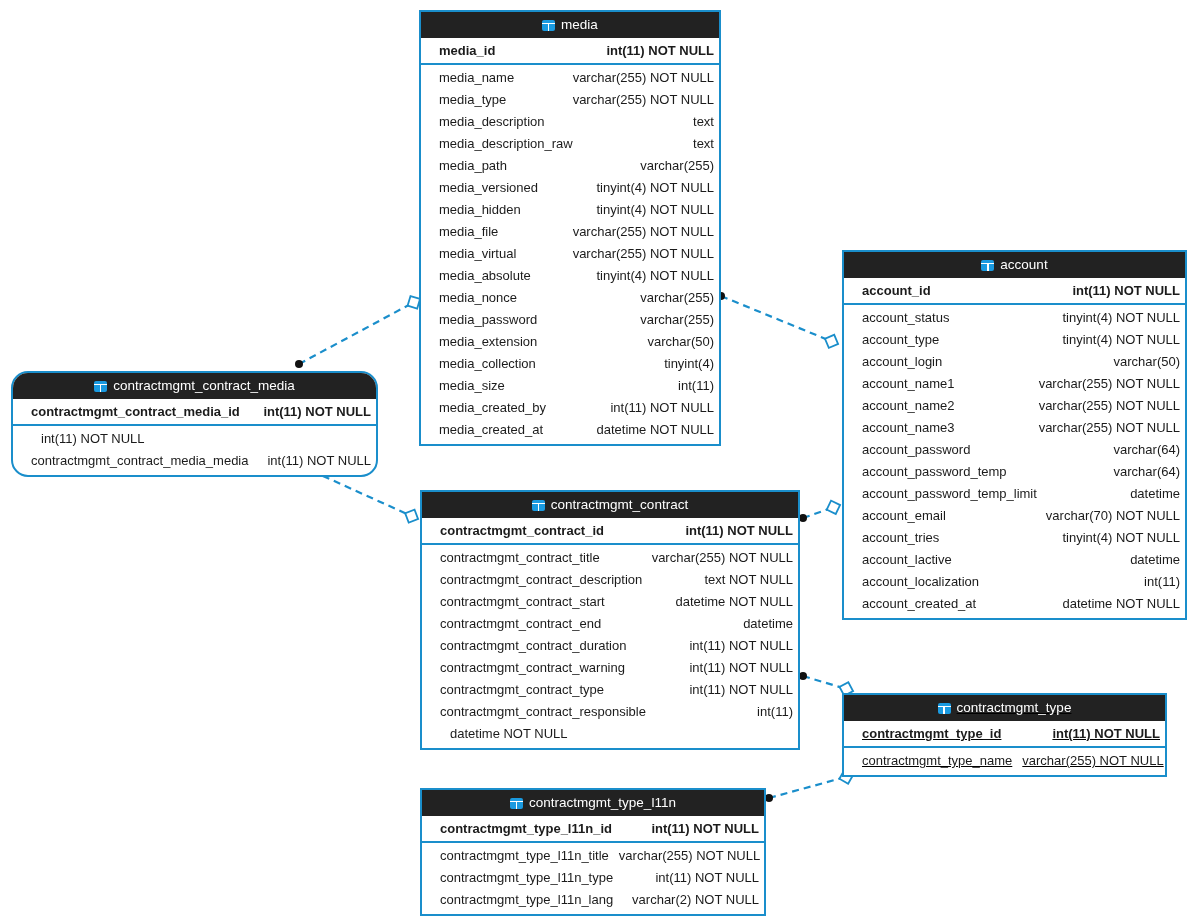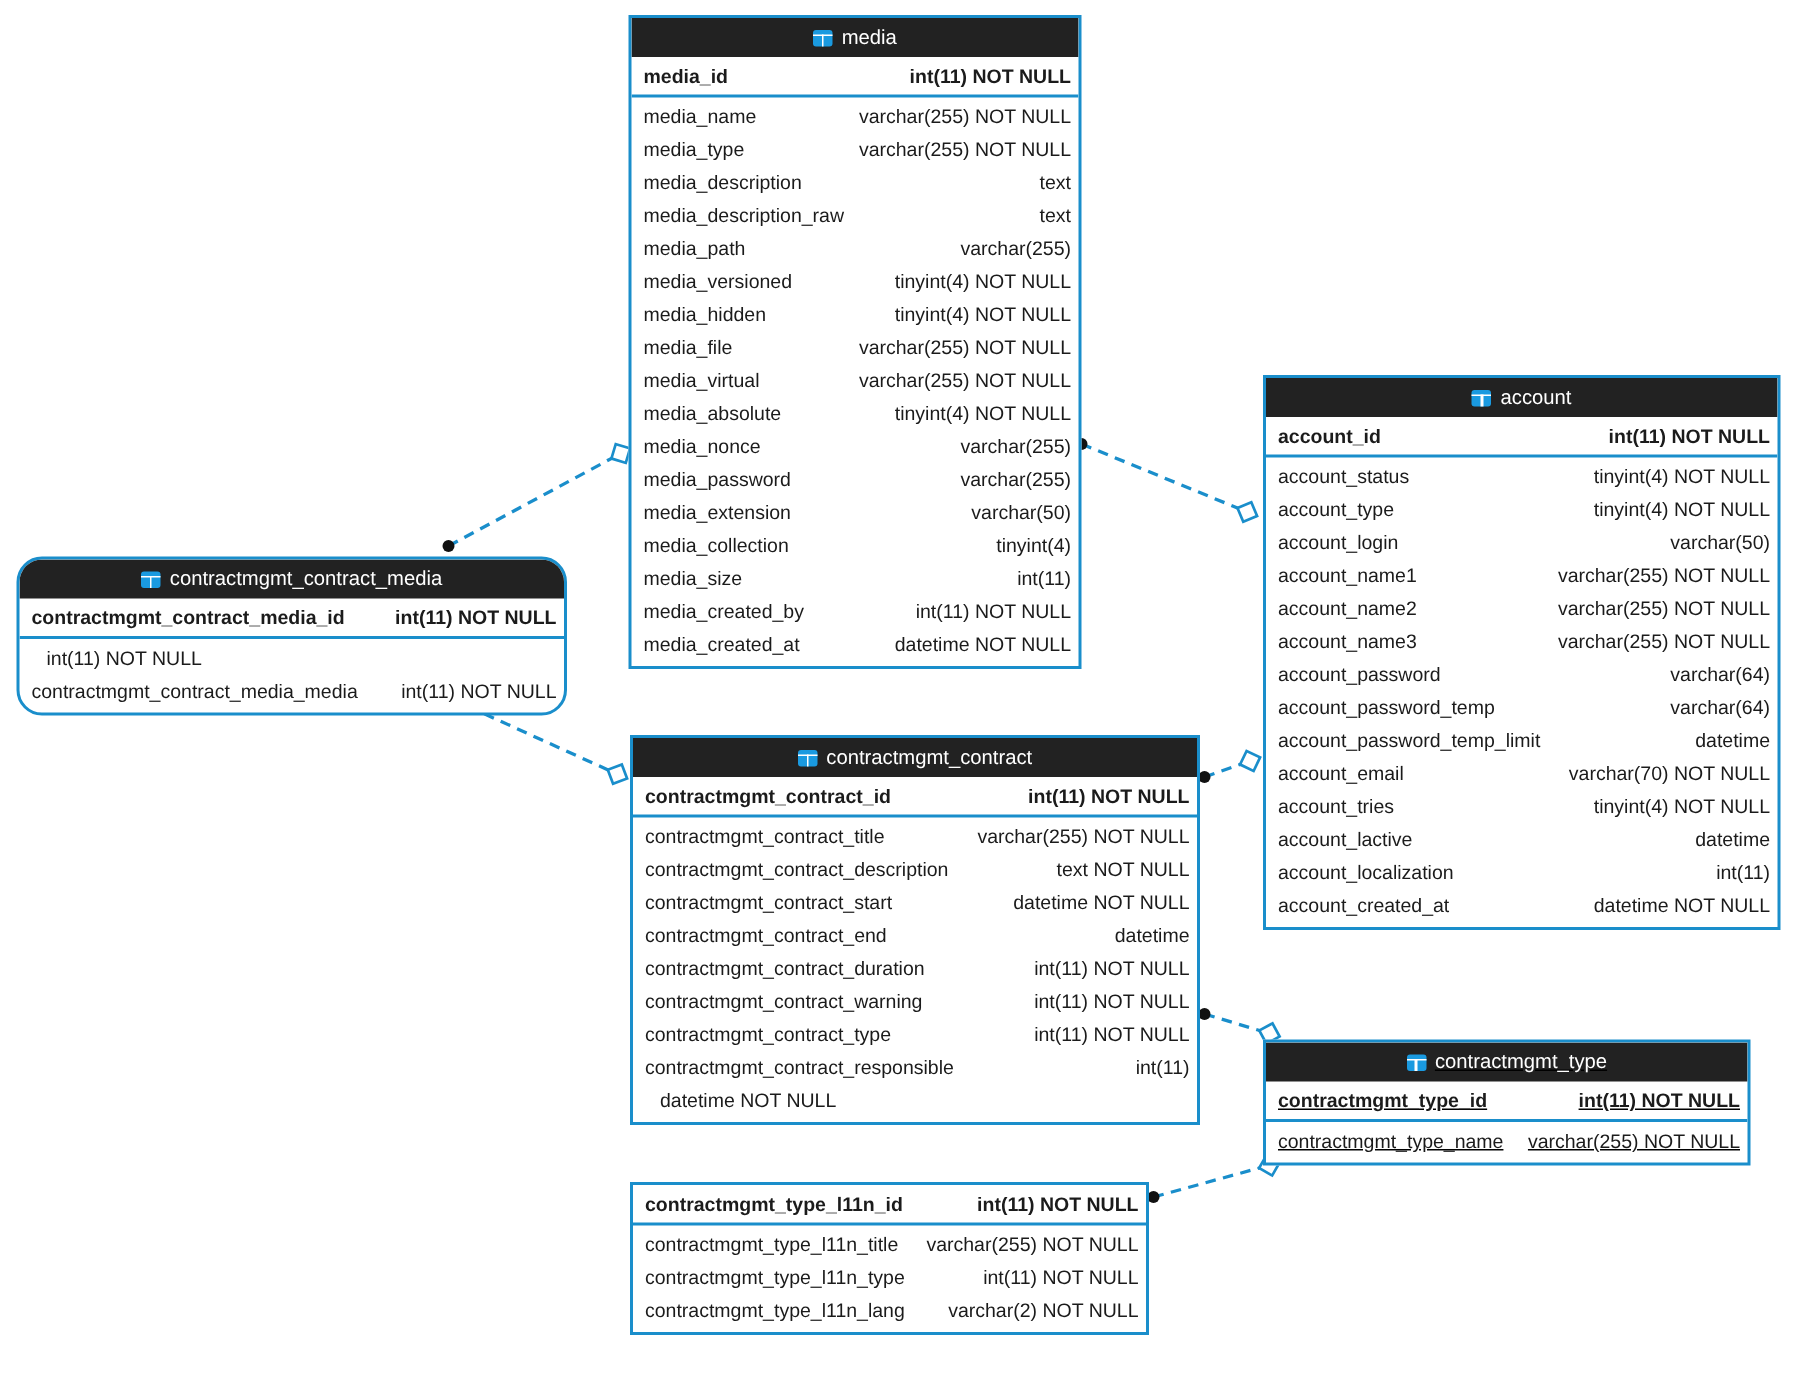--- a/index.html
+++ b/index.html
@@ -53,21 +53,21 @@
     border-bottom:2px solid #1a8ecb;
   }
   .row{
     display:flex;
     align-items:baseline;
     justify-content:space-between;
     font-size:13px;
     color:#1b1b1b;
     height:22px;
     line-height:22px;
-    padding:0 5px 0 8px;
+    padding:0 5px 0 18px;
     white-space:nowrap;
     box-sizing:border-box;
   }
   .row.pk{font-weight:bold;}
   .row .cname{text-align:left;}
   .row .ctype{text-align:center;padding-left:10px;}
   .ent-body{padding:2px 0 3px 0;}
   .ent-pk .row{height:25px;line-height:25px;}
 </style>
 </head>
@@ -340,20 +340,24 @@
         </div>
       </div>
       <div class="ent-body">
         <div class="row">
           <span class="cname">contractmgmt_type_name</span>
           <span class="ctype">varchar(255) NOT NULL</span>
         </div>
       </div>
     </div>
     <div class="entity" style="left: 420px; top: 788px; width: 346px;">
+      <div class="ent-header">
+        <span class="tbl-icon"></span>
+        <span>contractmgmt_type_l11n</span>
+      </div>
       <div class="ent-pk">
         <div class="row pk">
           <span class="cname">contractmgmt_type_l11n_id</span>
           <span class="ctype">int(11) NOT NULL</span>
         </div>
       </div>
       <div class="ent-body">
         <div class="row">
           <span class="cname">contractmgmt_type_l11n_title</span>
           <span class="ctype">varchar(255) NOT NULL</span>

